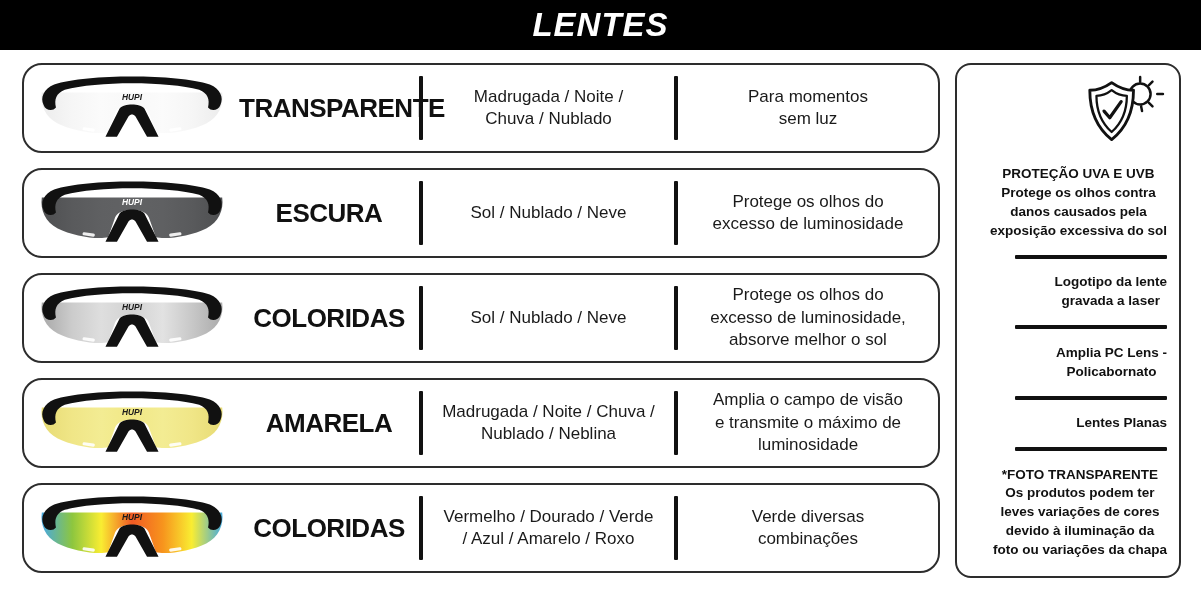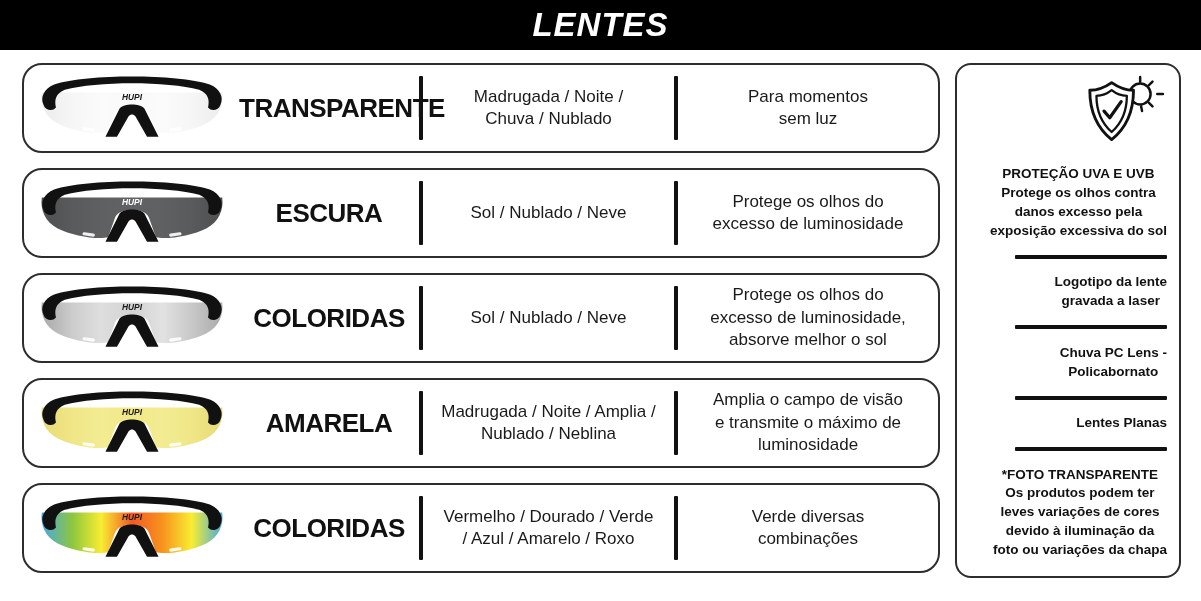--- a/index.html
+++ b/index.html
@@ -161,21 +161,21 @@
           <path fill="url(#lg3)" d="M8,30 L212,30 C214,44 208,58 194,65 C178,73 150,78 137,75 L130,55 C128,47 121,44 110,44 C99,44 92,47 90,55 L83,75 C70,78 42,73 26,65 C12,58 6,44 8,30 Z"></path>
           <rect x="54" y="70" width="14" height="3.5" rx="1.7" fill="rgba(255,255,255,0.9)" transform="rotate(8 61 72)"></rect>
           <rect x="152" y="70" width="14" height="3.5" rx="1.7" fill="rgba(255,255,255,0.9)" transform="rotate(-8 159 72)"></rect>
           <path fill="#111" d="M10,44 C6,36 10,26 22,21 C60,9 160,9 198,21 C210,26 214,36 210,44 C208,50 200,52 196,47 C198,38 196,31 186,27 C150,17 70,17 34,27 C24,31 22,38 24,47 C20,52 12,50 10,44 Z"></path>
           <path fill="#111" d="M80,80 L96,48 C101,42 119,42 124,48 L140,80 L127,80 L114,57 C111,54 109,54 106,57 L93,80 Z"></path>
           <text x="110" y="38" text-anchor="middle" font-size="9.5" font-weight="bold" font-style="italic" fill="#1a1a1a">HUPI</text>
         </svg>
       </div>
       <div class="namecell">AMARELA</div>
       <div class="vdiv"></div>
-      <div class="condcell">Madrugada / Noite / Amplia /
+      <div class="condcell">Madrugada / Noite / Chuva /
 Nublado / Neblina</div>
       <div class="vdiv"></div>
       <div class="bencell">Amplia o campo de visão
 e transmite o máximo de
 luminosidade</div>
     </div>
 
     <div class="row">
       <div class="imgcell">
         <svg viewBox="0 0 220 95">
@@ -222,32 +222,32 @@
         <circle cx="62" cy="20" r="11" fill="#fff" stroke="#111" stroke-width="2.6"></circle>
         <path d="M32,8 C39,13 47,16 55,16 C55,38 47,56 32,68 C17,56 9,38 9,16 C17,16 25,13 32,8 Z" fill="#fff" stroke="#111" stroke-width="3" stroke-linejoin="round"></path>
         <path d="M32,16 C37,20 43,22 48,22 C48,38 42,51 32,60 C22,51 16,38 16,22 C21,22 27,20 32,16 Z" fill="none" stroke="#111" stroke-width="2.4" stroke-linejoin="round"></path>
         <path d="M24,38 L30,45 L42,28" fill="none" stroke="#111" stroke-width="3.4" stroke-linecap="round" stroke-linejoin="round"></path>
       </svg>
     </div>
 
     <div>
       <div class="sb-text">PROTEÇÃO UVA E UVB</div>
       <div class="sb-text">Protege os olhos contra
-danos excesso pela
+danos causados pela
 exposição excessiva do sol</div>
     </div>
 
     <div class="hdiv"></div>
 
     <div class="sb-text">Logotipo da lente
 gravada a laser</div>
 
     <div class="hdiv"></div>
 
-    <div class="sb-text">Chuva PC Lens -
+    <div class="sb-text">Amplia PC Lens -
 Policabornato</div>
 
     <div class="hdiv"></div>
 
     <div class="sb-text">Lentes Planas</div>
 
     <div class="hdiv"></div>
 
     <div>
       <div class="sb-text">*FOTO TRANSPARENTE</div>

